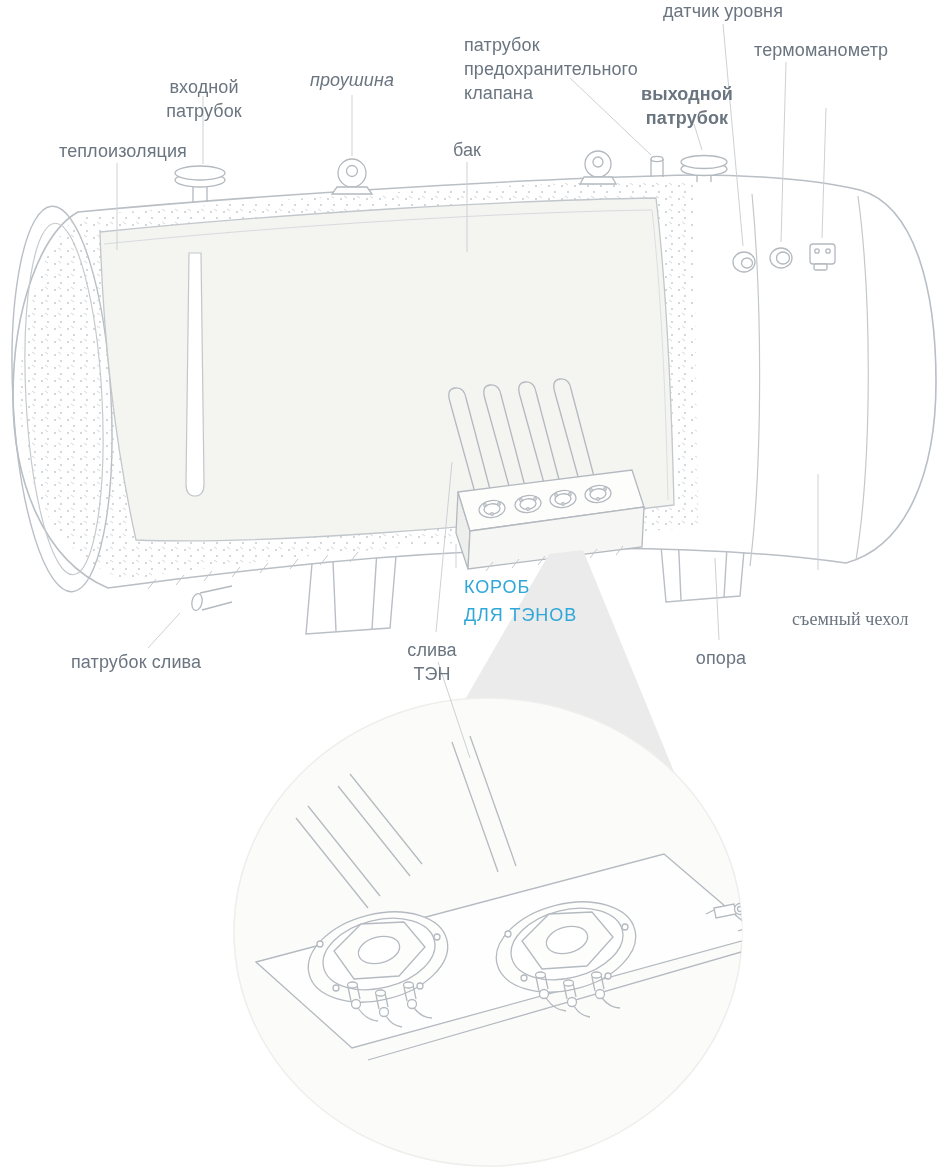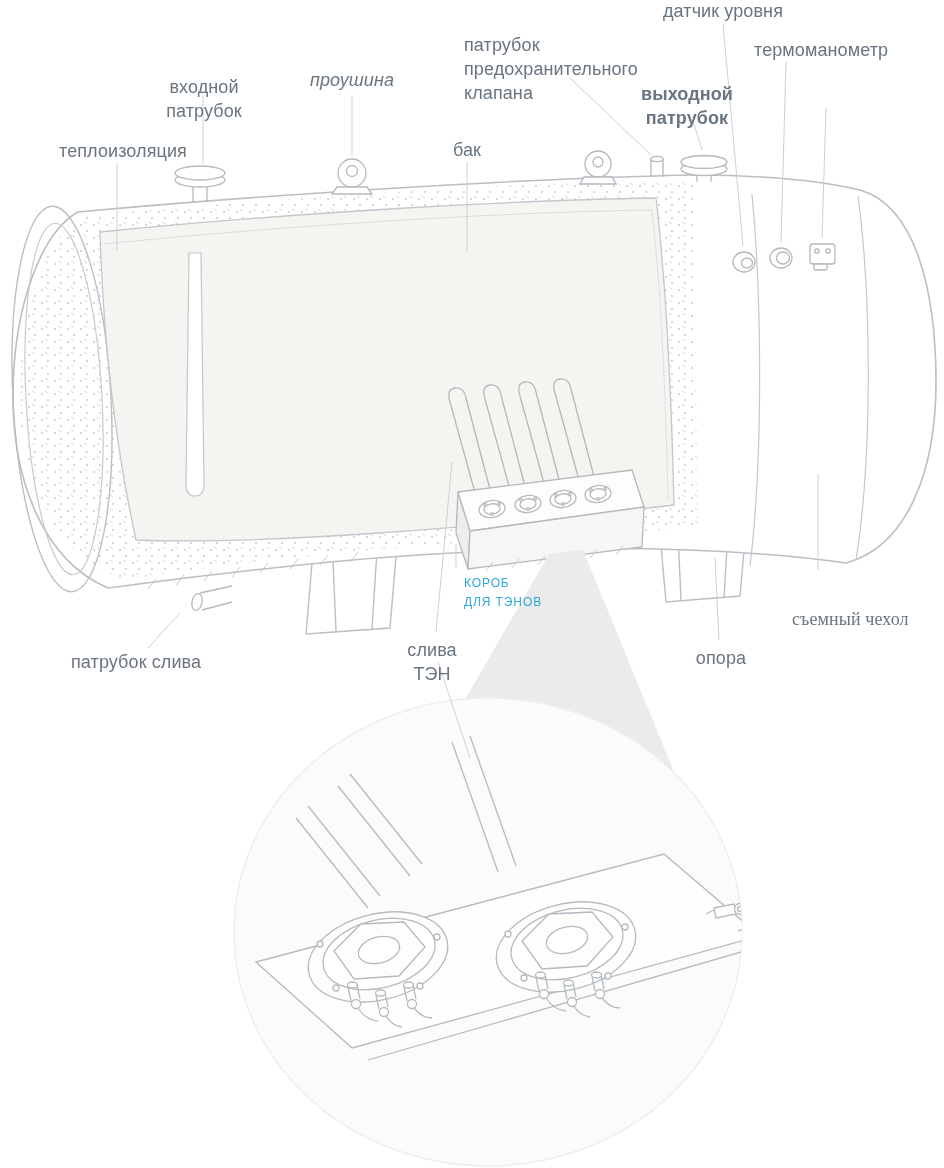--- a/index.html
+++ b/index.html
@@ -3,21 +3,21 @@
 <meta charset="utf-8">
 <title>Diagram</title>
 <style>
   html,body{margin:0;padding:0;background:#fff;}
   .stage{position:relative;width:944px;height:1168px;background:#fff;overflow:hidden;
          font-family:"Liberation Sans",sans-serif;}
   .stage svg{position:absolute;left:0;top:0;}
   .label{position:absolute;font-size:18px;line-height:1.32;color:var(--label,#6a7580);
          white-space:pre-line;letter-spacing:.1px;}
   .label.center{text-align:center;}
-  .label.accent{color:var(--accent,#2fa7d9);font-size:12px;letter-spacing:.9px;line-height:1.55;}
+  .label.accent{color:var(--accent,#2fa7d9);font-size:18px;letter-spacing:.9px;line-height:1.55;}
 </style>
 </head>
 <body>
 
 <div class="stage">
 
 <svg width="944" height="1168" viewBox="0 0 944 1168">
   <defs>
     <pattern id="speck" width="13" height="13" patternUnits="userSpaceOnUse">
       <circle cx="3" cy="4" r="1" fill="#c7cbce"></circle>

